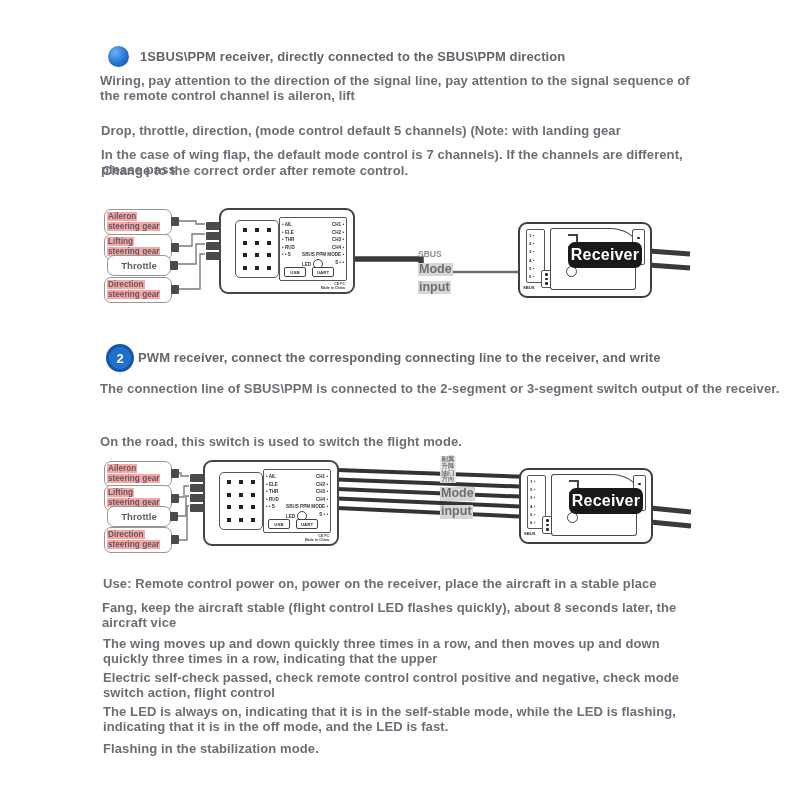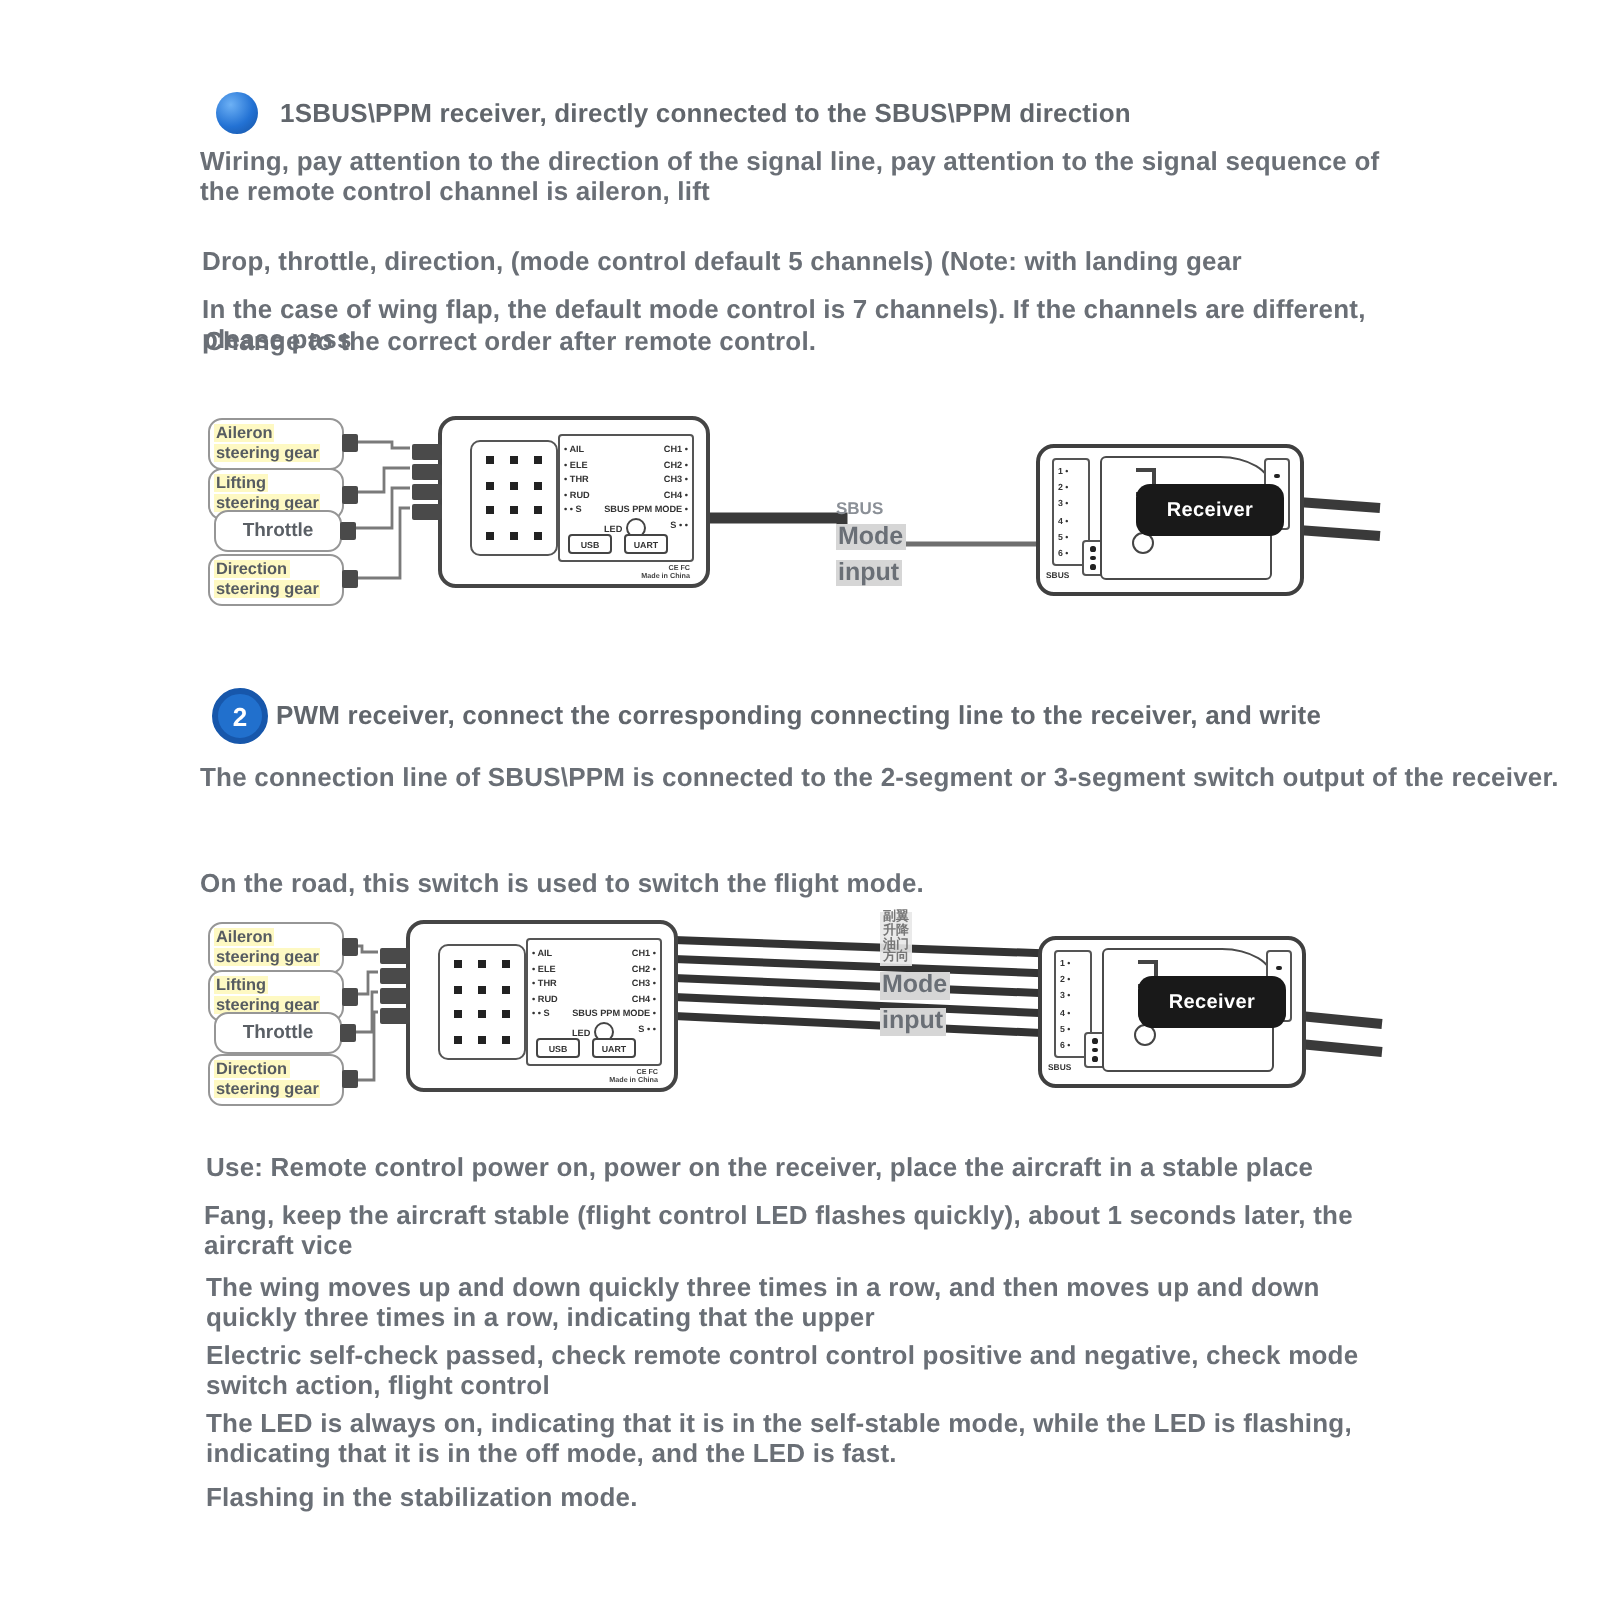--- a/index.html
+++ b/index.html
@@ -11,21 +11,21 @@
   .heading{font-weight:700;color:#61666c;}
   .badge-sphere{position:absolute;z-index:3;width:21px;height:21px;border-radius:50%;
         background:radial-gradient(circle at 35% 30%, #6db1f5 0%, #2372d4 55%, #15509f 100%);}
   .badge-num{position:absolute;z-index:3;width:22px;height:22px;border-radius:50%;
         background:#2170cd;border:3px solid #1757ab;color:#fff;font-weight:700;font-size:13px;
         display:flex;align-items:center;justify-content:center;}
   
   .servo{position:absolute;z-index:3;width:62px;border:1.6px solid #969696;border-radius:7px;
         background:#fff;padding:2px 2px 1px 2px;font-size:8.2px;font-weight:700;color:#565b61;
         line-height:1.25;}
-  .servo .hl{background:#fef9c3;padding:0 1px;}
+  .servo .hl{background:#fca5a5;padding:0 1px;}
   .servo .nub{position:absolute;right:-8px;width:8px;height:9px;background:#4a4a4a;border-radius:1px;}
   .servo.center{text-align:center;font-size:9.5px;padding-top:4px;height:14px;color:#5a5f65;}
   
   .fc{position:absolute;z-index:2;width:132px;height:82px;border:2px solid #454545;
         border-radius:9px;background:#fff;}
   .fc .con{position:absolute;left:-15px;width:15px;height:8px;background:#4a4a4a;border-radius:1px;}
   .fc .grid-box{position:absolute;left:14px;top:10px;width:36px;height:50px;border:1.6px solid #555;
         border-radius:5px;display:grid;grid-template-columns:repeat(3,1fr);place-items:center;padding:3px;}
   .fc .grid-box i{width:3.6px;height:3.6px;background:#222;}
   .fc .panel{position:absolute;left:58px;top:7px;width:66px;height:62px;border:1.5px solid #555;border-radius:2px;}
@@ -48,21 +48,21 @@
         justify-content:space-evenly;padding-left:2px;}
   .rx .sbus-txt{position:absolute;left:3px;bottom:6px;font-size:4.2px;font-weight:700;color:#333;}
   .rx .port{position:absolute;left:21px;bottom:8px;width:9px;height:16px;border:1.3px solid #555;border-radius:2px;
         display:flex;flex-direction:column;align-items:center;justify-content:space-evenly;background:#fff;}
   .rx .port i,.rx .rstrip i{width:2.6px;height:2.6px;background:#222;border-radius:50%;}
   .rx .body{position:absolute;left:30px;top:4px;width:84px;height:60px;border:1.6px solid #4a4a4a;
         border-radius:3px;border-top-right-radius:26px 16px;background:#fff;}
   .rx .cicon{position:absolute;left:48px;top:10px;width:8px;height:10px;border:2px solid #444;border-left:none;}
   .rx .circ{position:absolute;left:46px;top:42px;width:9px;height:9px;border:1.5px solid #444;border-radius:50%;}
   .rx .tag{position:absolute;left:48px;top:18px;width:74px;height:26px;background:#191919;border-radius:7px;
-        color:#fff;font-weight:700;font-size:10px;display:flex;align-items:center;justify-content:center;
+        color:#fff;font-weight:700;font-size:16px;display:flex;align-items:center;justify-content:center;
         letter-spacing:.2px;z-index:2;}
   .rx .rstrip{position:absolute;right:5px;top:5px;width:11px;height:34px;border:1.4px solid #555;border-radius:2px;
         display:flex;flex-direction:column;align-items:center;justify-content:space-evenly;background:#fff;}
   
   .wl{position:absolute;z-index:4;}
   .wl .sub{font-size:8.5px;font-weight:600;color:#8b9097;line-height:1;}
   .wl .hl-line{display:inline-block;font-size:12.5px;font-weight:700;color:#6a6f76;background:#d6d6d6;
         line-height:1.1;padding:0 1px;}
   .wl .cn{font-size:6.5px;font-weight:600;color:#777;line-height:1.05;background:rgba(232,232,232,.9);
         width:16px;text-align:center;}
@@ -309,19 +309,19 @@
     <span class="circ"></span>
     <div class="tag">Receiver</div>
     <div class="rstrip">
         <i></i>
         <i></i>
         <i></i>
       </div>
   </div>
 
   <div class="para" style="left:103px;top:577px;width:600px;">Use: Remote control power on, power on the receiver, place the aircraft in a stable place</div>
-  <div class="para" style="left:102px;top:601px;width:600px;">Fang, keep the aircraft stable (flight control LED flashes quickly), about 1 seconds later, the aircraft vice</div>
+  <div class="para" style="left:102px;top:601px;width:600px;">Fang, keep the aircraft stable (flight control LED flashes quickly), about 8 seconds later, the aircraft vice</div>
   <div class="para" style="left:103px;top:637px;width:600px;">The wing moves up and down quickly three times in a row, and then moves up and down quickly three times in a row, indicating that the upper</div>
   <div class="para" style="left:103px;top:671px;width:600px;">Electric self-check passed, check remote control control positive and negative, check mode switch action, flight control</div>
   <div class="para" style="left:103px;top:742px;width:600px;">Flashing in the stabilization mode.</div>
   <div class="para" style="left:103px;top:705px;width:600px;">The LED is always on, indicating that it is in the self-stable mode, while the LED is flashing, indicating that it is in the off mode, and the LED is fast.</div>
 
 </div>
 
 </body></html>

